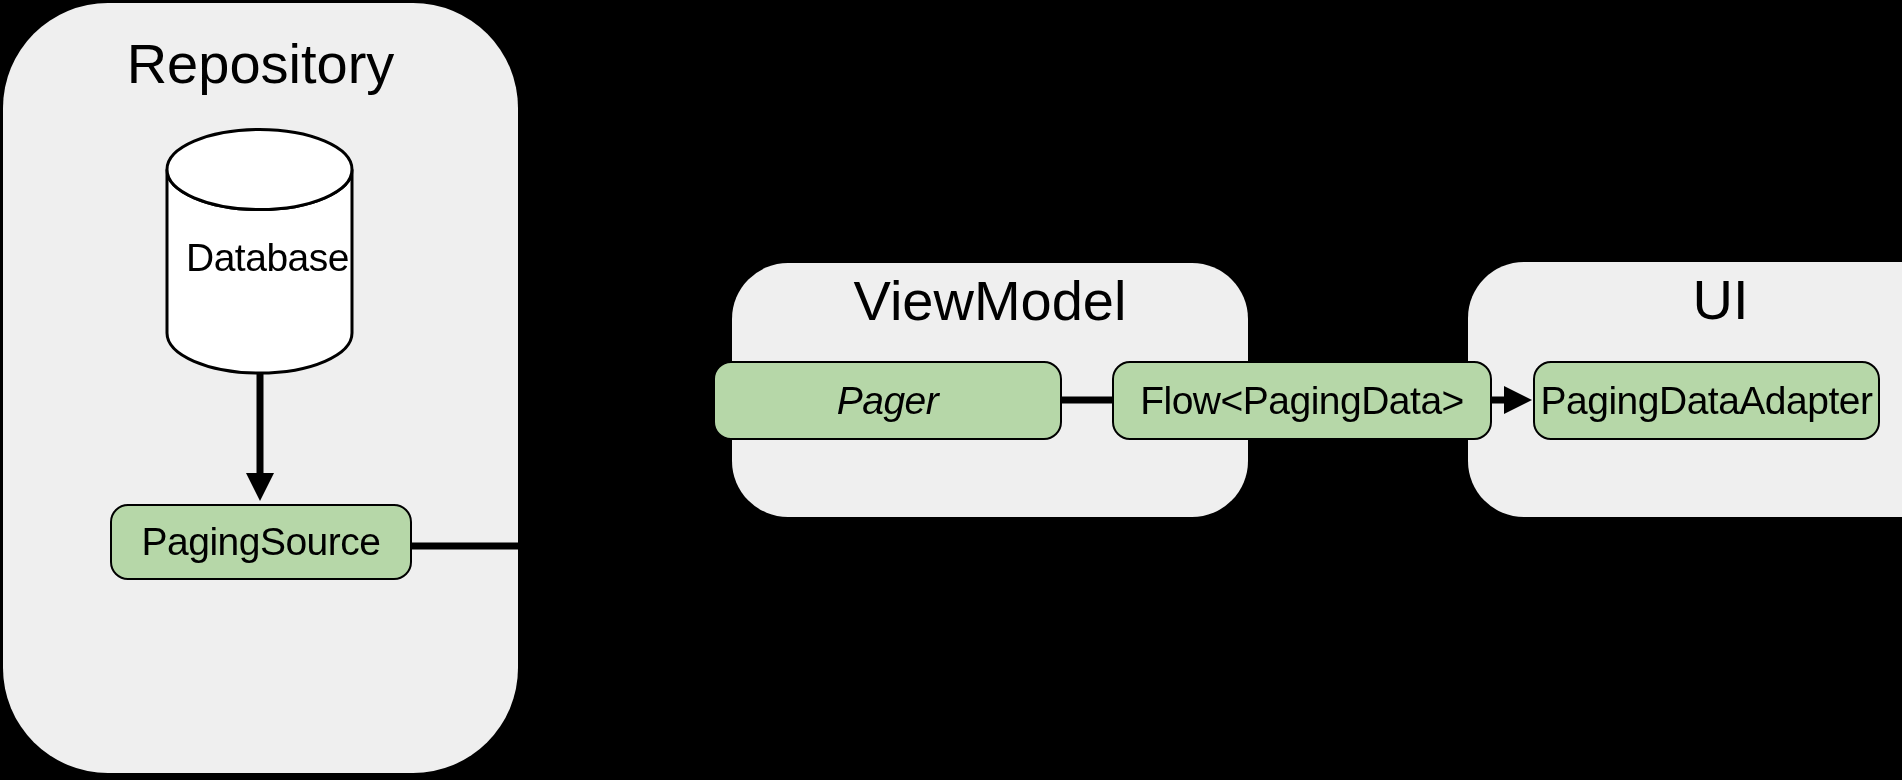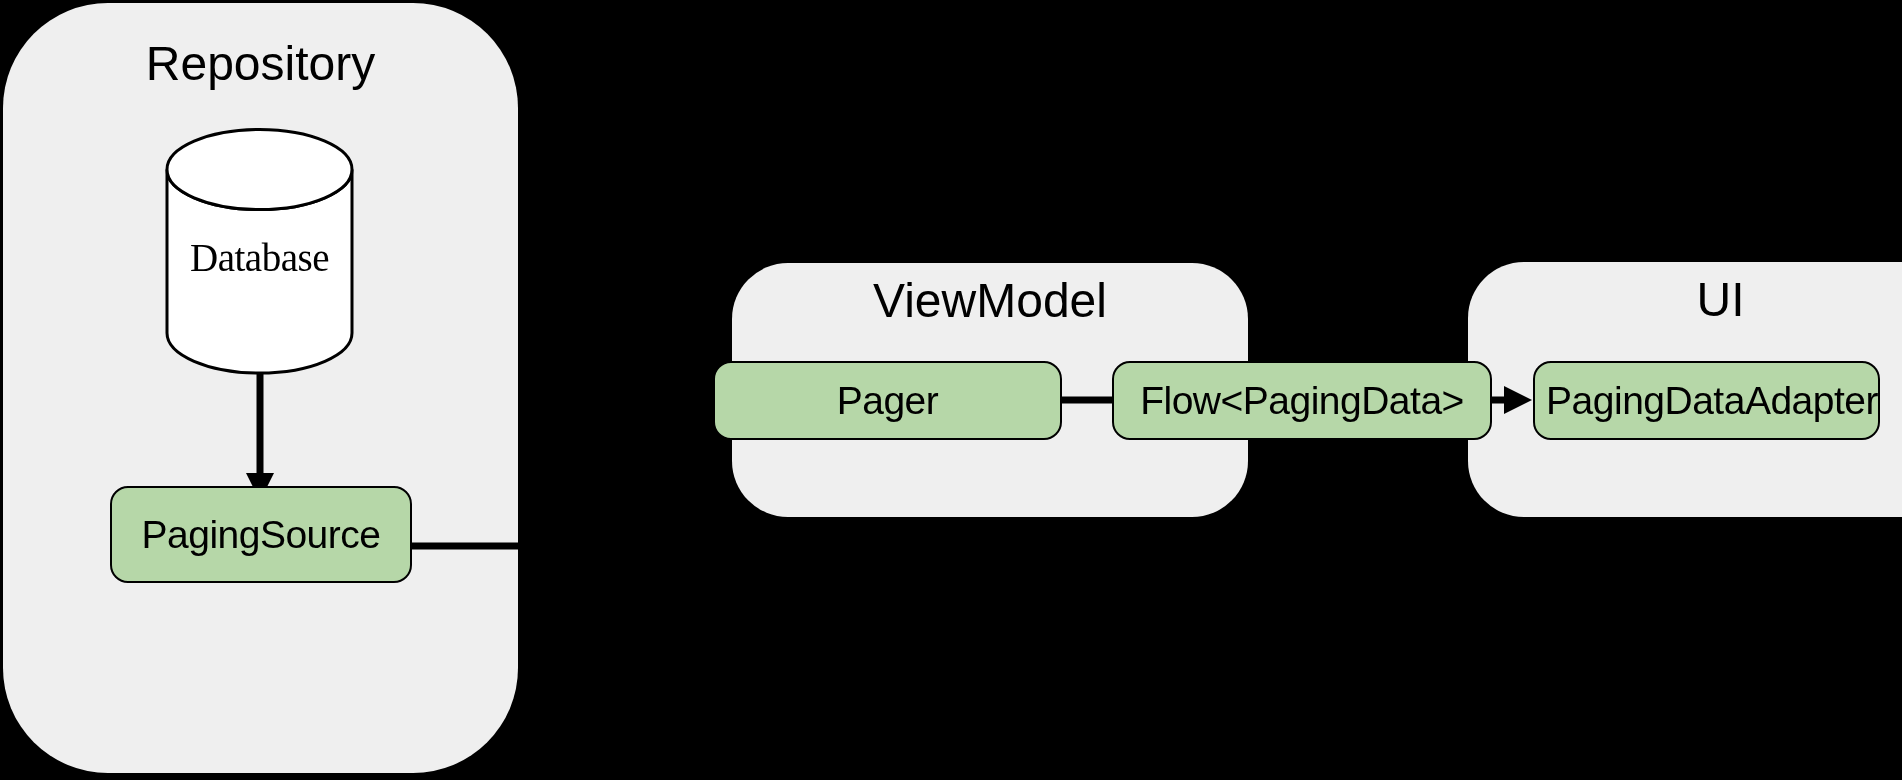--- a/index.html
+++ b/index.html
@@ -27,21 +27,21 @@
     background: var(--panel-fill);
     z-index: 1;
   }
   .panel.repository { left: 3px;    top: 3px;   width: 515px; height: 770px; border-radius: 105px; }
   .panel.viewmodel  { left: 732px;  top: 263px; width: 516px; height: 254px; border-radius: 56px; }
   .panel.ui         { left: 1468px; top: 262px; width: 505px; height: 255px; border-radius: 56px; }
   .panel-title {
     position: absolute;
     left: 0; right: 0;
     text-align: center;
-    font-size: 48px;
+    font-size: 56px;
     line-height: 56px;
     white-space: nowrap;
   }
   .panel.repository .panel-title { top: 33px; }
   .panel.viewmodel  .panel-title { top: 10px; }
   .panel.ui         .panel-title { top: 10px; }
 
   svg.overlay {
     position: absolute;
     left: 0; top: 0;
@@ -58,36 +58,35 @@
     border: 2.5px solid var(--node-border);
     border-radius: 18px;
     display: flex;
     align-items: center;
     justify-content: center;
     font-size: 39px;
     letter-spacing: -0.5px;
     white-space: nowrap;
     z-index: 3;
   }
-  .node.paging-source       { left: 110px;  top: 486px; width: 302px; height: 97px; align-items: center; }
-  .node.pager               { left: 713px;  top: 361px; width: 349px; height: 79px; }
+  .node.paging-source       { left: 110px;  top: 504px; width: 302px; height: 76px; align-items: center; }
+  .node.pager               { left: 713px;  top: 361px; width: 349px; height: 79px; font-style: italic; }
   .node.flow                { left: 1112px; top: 361px; width: 380px; height: 79px; }
-  .node.paging-data-adapter { left: 1533px; top: 361px; width: 347px; height: 79px; justify-content: flex-end; }
+  .node.paging-data-adapter { left: 1533px; top: 361px; width: 347px; height: 79px; }
 
   .database-label {
     position: absolute;
-    left: 167px; top: 235px;
+    left: 175px; top: 235px;
     width: 185px; height: 45px;
     display: flex;
     align-items: center;
     justify-content: center;
     font-size: 39px;
     letter-spacing: -0.5px;
     z-index: 3;
-    font-family: Liberation Serif, serif;
   }
 </style>
 </head>
 <body>
 
 <div class="canvas">
 
   <div class="panel repository">
     <div class="panel-title">Repository</div>
   </div>

